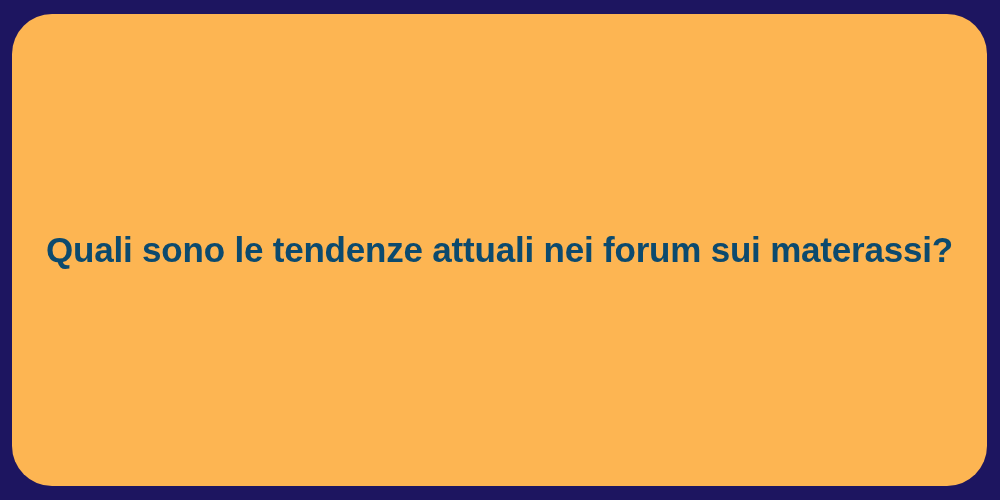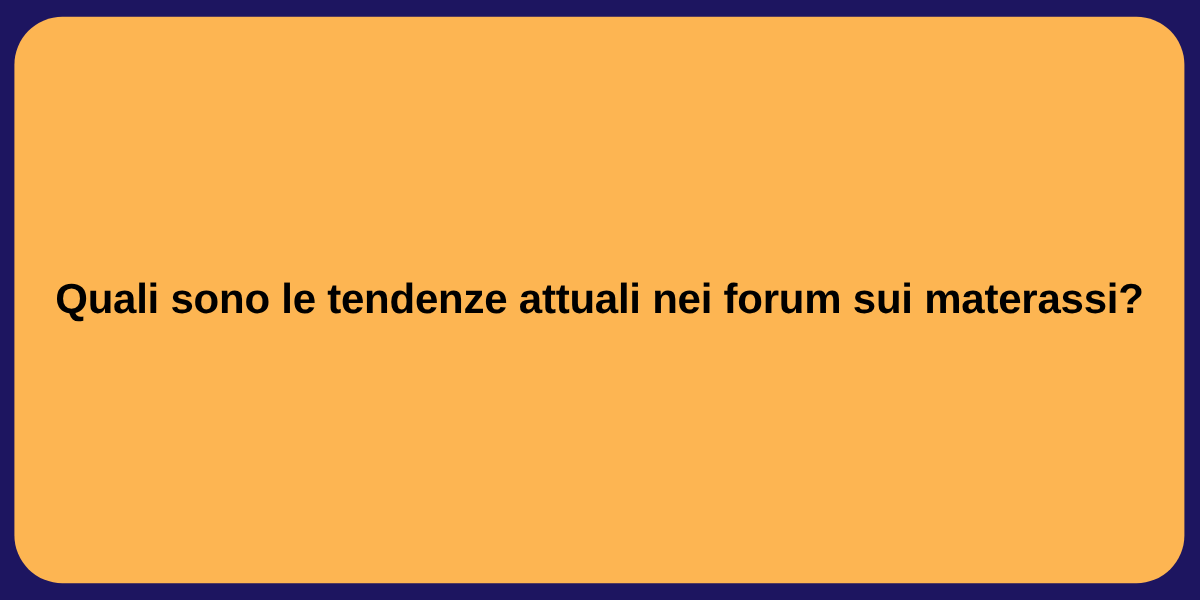--- a/index.html
+++ b/index.html
@@ -47,15 +47,15 @@
     letter-spacing: -0.2px;
     text-align: center;
     white-space: nowrap;
   }
 </style>
 </head>
 <body>
 
 <div id="banner-root" style="background: rgb(29, 21, 96);">
   <div id="banner-panel" style="background: rgb(253, 181, 82);">
-    <h1 id="banner-heading" style="color: #000000;">Quali sono le tendenze attuali nei forum sui materassi?</h1>
+    <h1 id="banner-heading" style="color: #0c4a6e;">Quali sono le tendenze attuali nei forum sui materassi?</h1>
   </div>
 </div>
 
 </body></html>

